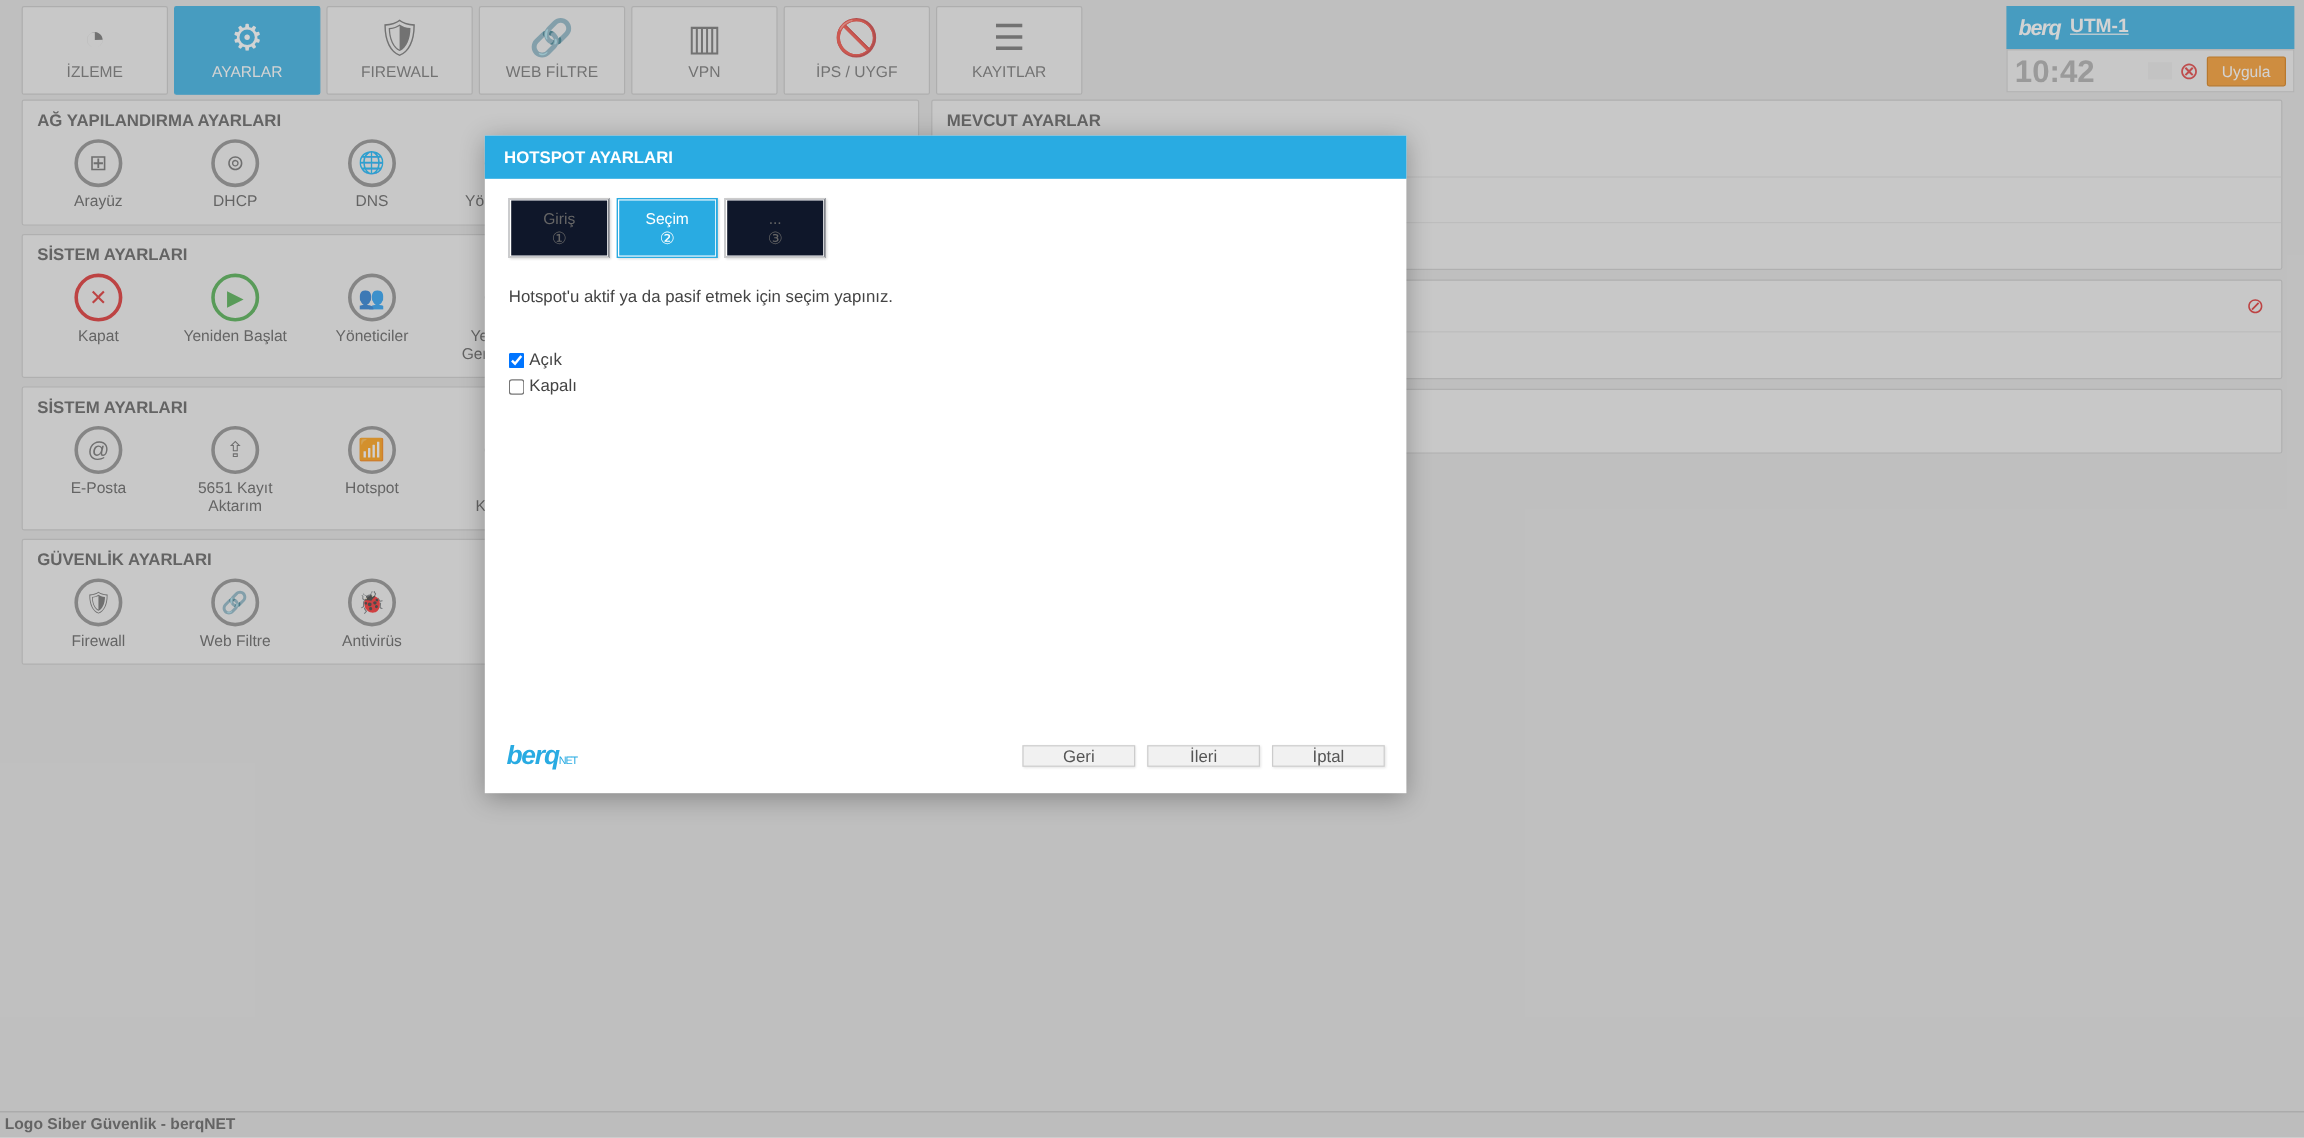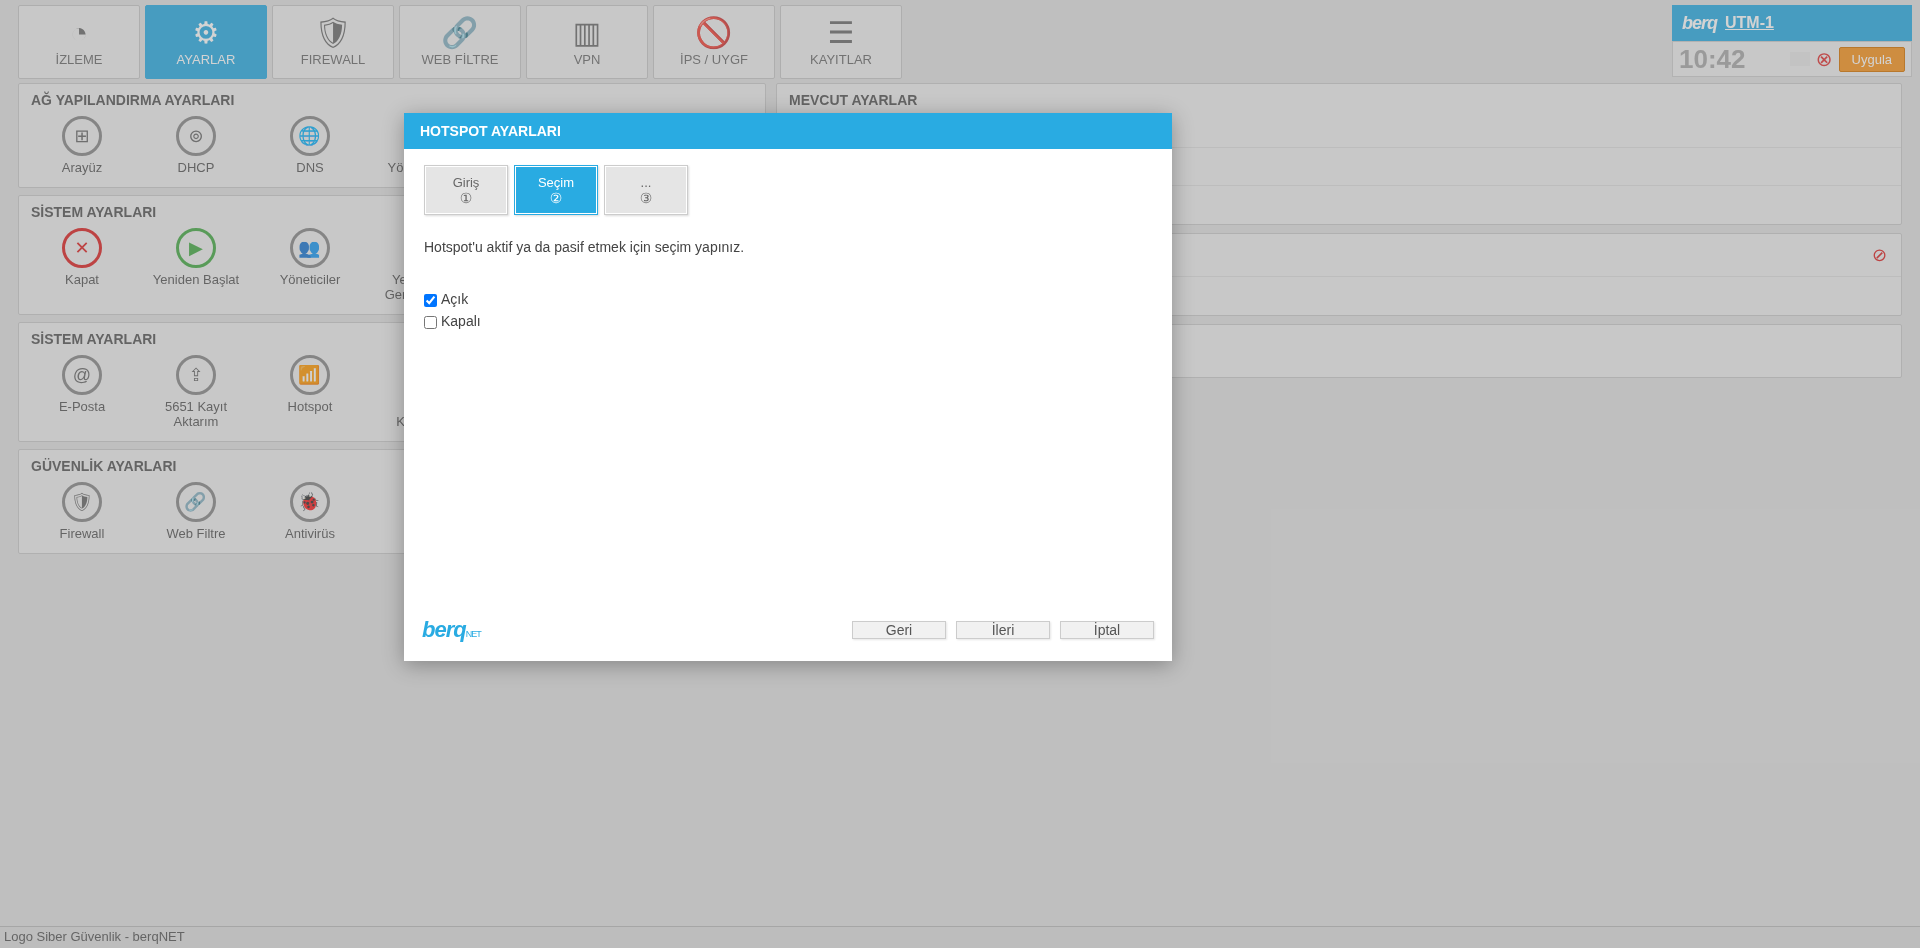--- a/index.html
+++ b/index.html
@@ -45,30 +45,30 @@
   .rp-row:last-child { border-bottom: none; }
   .rp-warn { color: #d22; font-size: 18px; margin-left: auto; }
   .rp-dns { padding: 10px 14px; color: #555; font-size: 14px; }
 
   
   .overlay { position: absolute; inset: 0; background: rgba(130,130,130,0.35); }
   .modal { position: absolute; left: 404px; top: 113px; width: 768px; height: 548px; background: #fff; box-shadow: 0 4px 20px rgba(0,0,0,0.3); display: flex; flex-direction: column; }
   .modal-head { background: #29abe2; color: #fff; font-weight: bold; font-size: 14px; padding: 10px 16px; }
   .modal-body { flex: 1; padding: 16px 20px; color: #444; font-size: 14px; }
   .wizard-steps { display: flex; gap: 6px; margin-bottom: 24px; }
-  .wstep { width: 84px; height: 50px; background: #e5e5e5; border: 1px solid #ccc; display: flex; flex-direction: column; align-items: center; justify-content: center; font-size: 13px; color: #666; cursor: pointer; box-shadow: inset 0 0 0 1px #fff, 1px 1px 2px rgba(0,0,0,0.15); }
+  .wstep { width: 84px; height: 50px; background: #0f172a; border: 1px solid #ccc; display: flex; flex-direction: column; align-items: center; justify-content: center; font-size: 13px; color: #666; cursor: pointer; box-shadow: inset 0 0 0 1px #fff, 1px 1px 2px rgba(0,0,0,0.15); }
   .wstep.active { background: #29abe2; color: #fff; border-color: #29abe2; }
   .wstep .num { font-size: 14px; }
   .check-row { margin: 6px 0; display: flex; align-items: flex-end; gap: 4px; font-size: 14px; }
   .modal-foot { display: flex; align-items: center; padding: 10px 18px 18px; gap: 10px; }
   .foot-logo { color: #29abe2; font-weight: bold; font-style: italic; font-size: 22px; letter-spacing: -1px; flex: 1; }
   .foot-logo small { font-size: 9px; font-style: normal; font-weight: normal; }
   .mbtn { width: 94px; height: 18px; background: #f1f1f1; border: 1px solid #ccc; color: #555; font-size: 14px; cursor: pointer; box-shadow: 1px 1px 2px rgba(0,0,0,0.1); }
   
-  .footer { position: absolute; bottom: 0; left: 0; right: 0; height: 22px; background: #ddd; border-top: 1px solid #bbb; font-size: 13px; color: #555; padding: 2px 4px; }
+  .footer { position: absolute; bottom: 0; left: 0; right: 0; height: 22px; background: #ddd; border-top: 1px solid #bbb; font-size: 13px; color: #555; padding: 2px 4px; font-weight: bold; }
 </style>
 </head>
 <body>
 
 <div class="topbar">
   <div class="topnav">
     <div class="topnav-item">
       <div class="ticon">◔</div>
       <div class="tlabel">İZLEME</div>
     </div>

